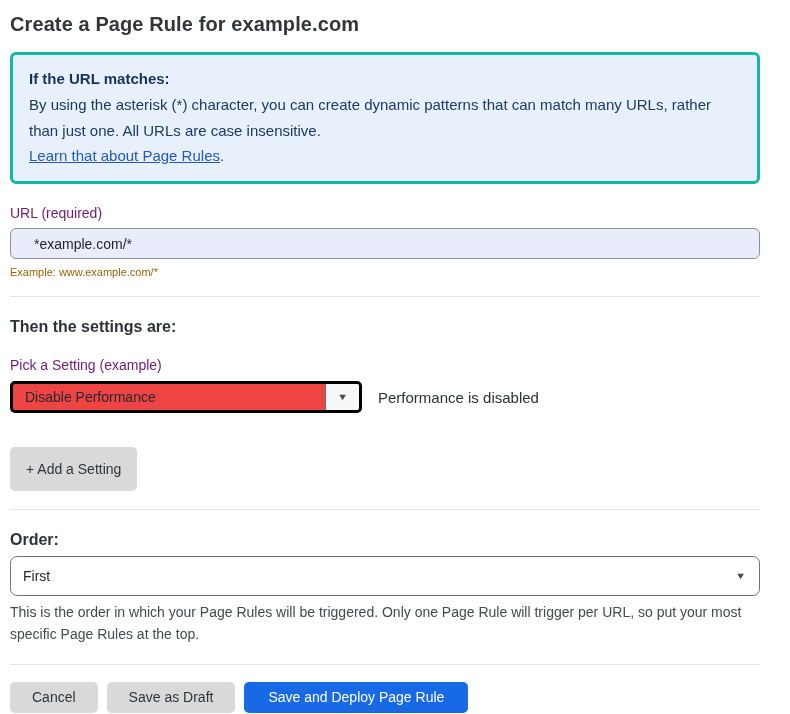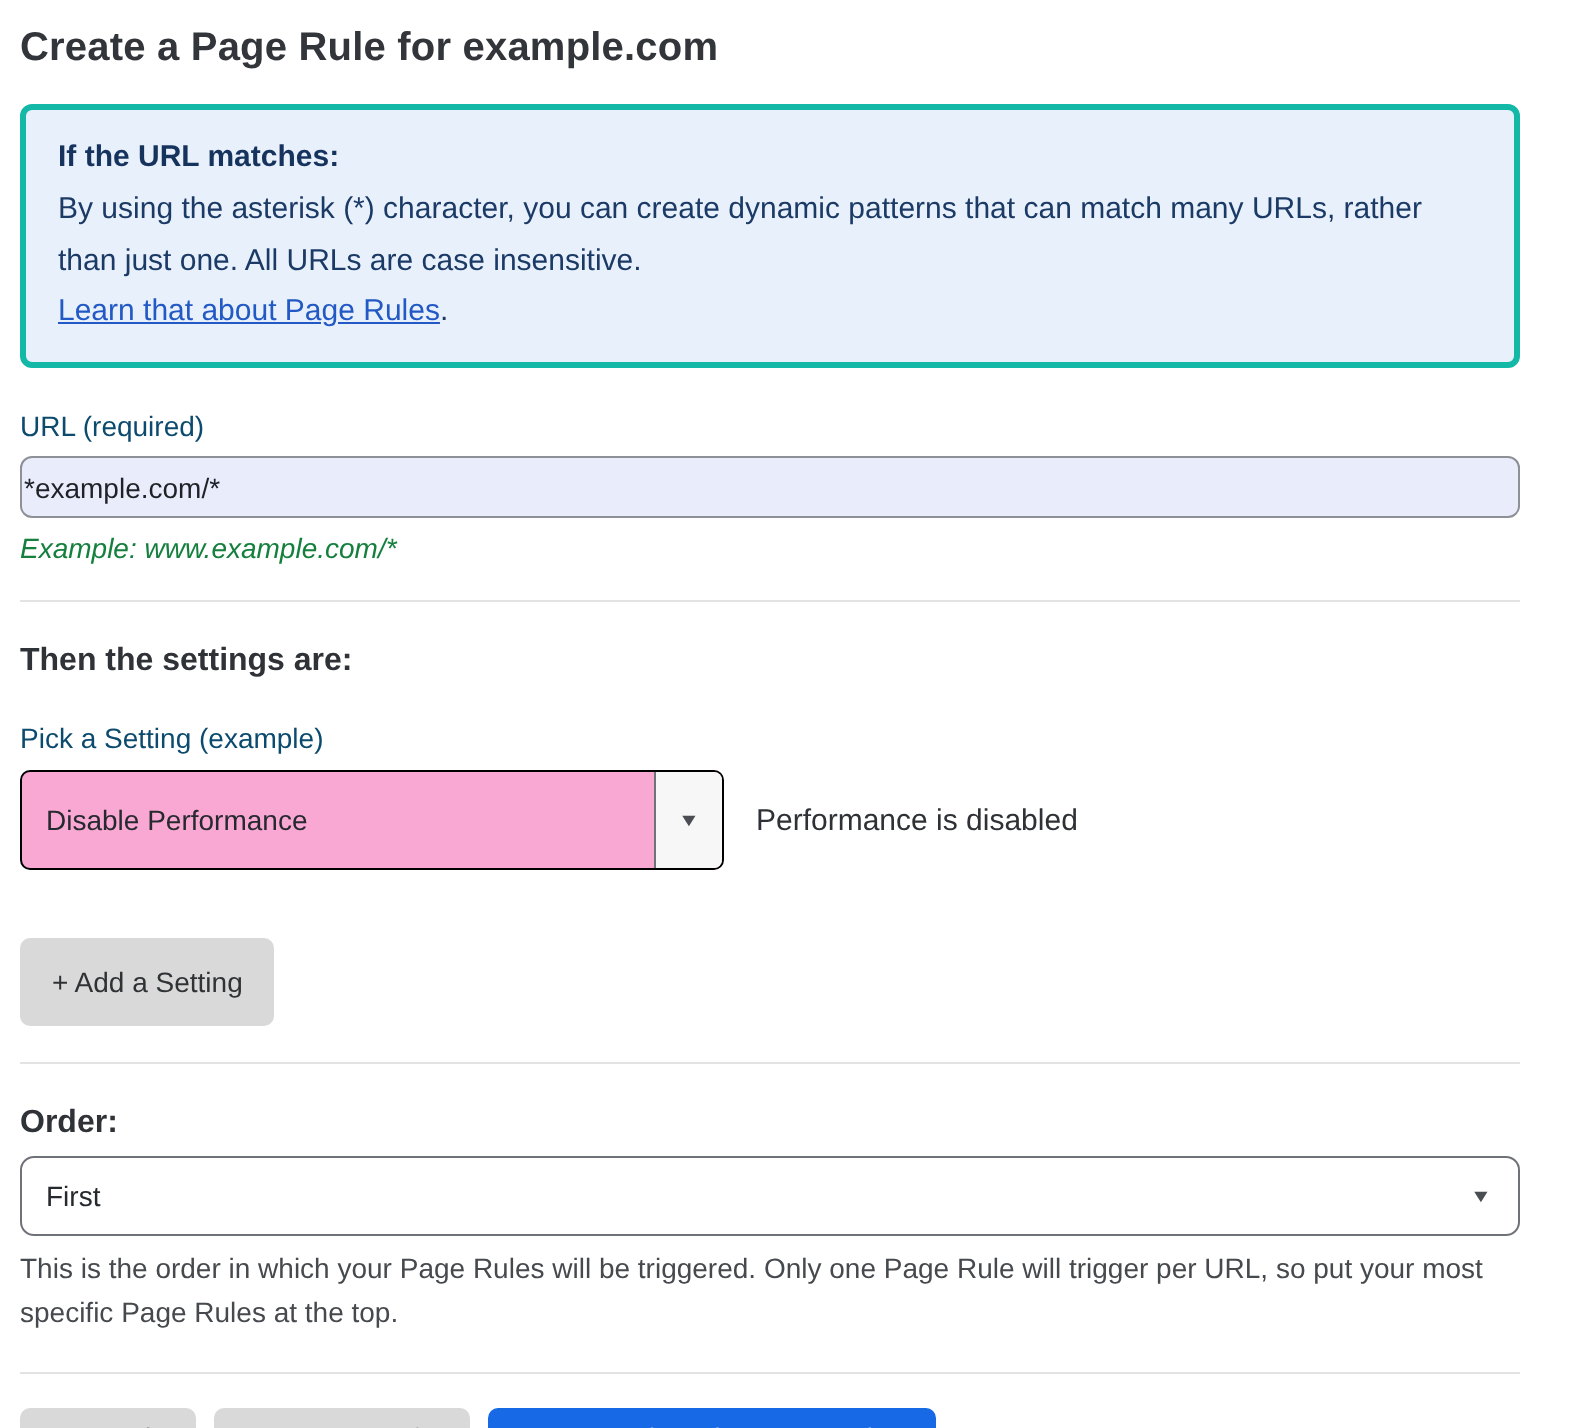--- a/index.html
+++ b/index.html
@@ -33,43 +33,42 @@
   }
   .info-box .info-heading { font-weight: bold; color: #16335e; }
   .info-box a {
     color: #2259c4;
     text-decoration: underline;
     cursor: pointer;
   }
 
   .field-label {
     font-size: 14px;
-    color: #0c4a6e;
+    color: #701a75;
     margin-top: 21px;
     margin-bottom: 7px;
   }
 
   .url-input {
     width: 100%;
     height: 31px;
     background: #e9edfb;
     border: 1px solid #8d9096;
     border-radius: 6px;
-    padding: 0 1px;
+    padding: 0 23px;
     font-family: "Liberation Sans", sans-serif;
     font-size: 14px;
     color: #1f2227;
     outline: none;
   }
 
   .example-text {
     margin-top: 7px;
-    font-size: 14px;
-    color: #15803d;
-    font-style: italic;
+    font-size: 11px;
+    color: #a16207;
   }
 
   hr.divider {
     border: none;
     border-top: 1px solid #e3e3e3;
     margin-top: 18px;
   }
 
   .section-heading {
     margin-top: 21px;
@@ -80,23 +79,23 @@
 
   
   .setting-row {
     display: flex;
     align-items: center;
     margin-top: 8px;
   }
   .setting-select {
     display: flex;
     width: 352px;
-    height: 50px;
-    background: #f9a8d4;
-    border: 1px solid #000000;
+    height: 32px;
+    background: #ef4444;
+    border: 3px solid #000000;
     border-radius: 5px;
     overflow: hidden;
     cursor: pointer;
   }
   .setting-select .select-value {
     flex: 1;
     display: flex;
     align-items: center;
     padding-left: 12px;
     font-size: 14px;

